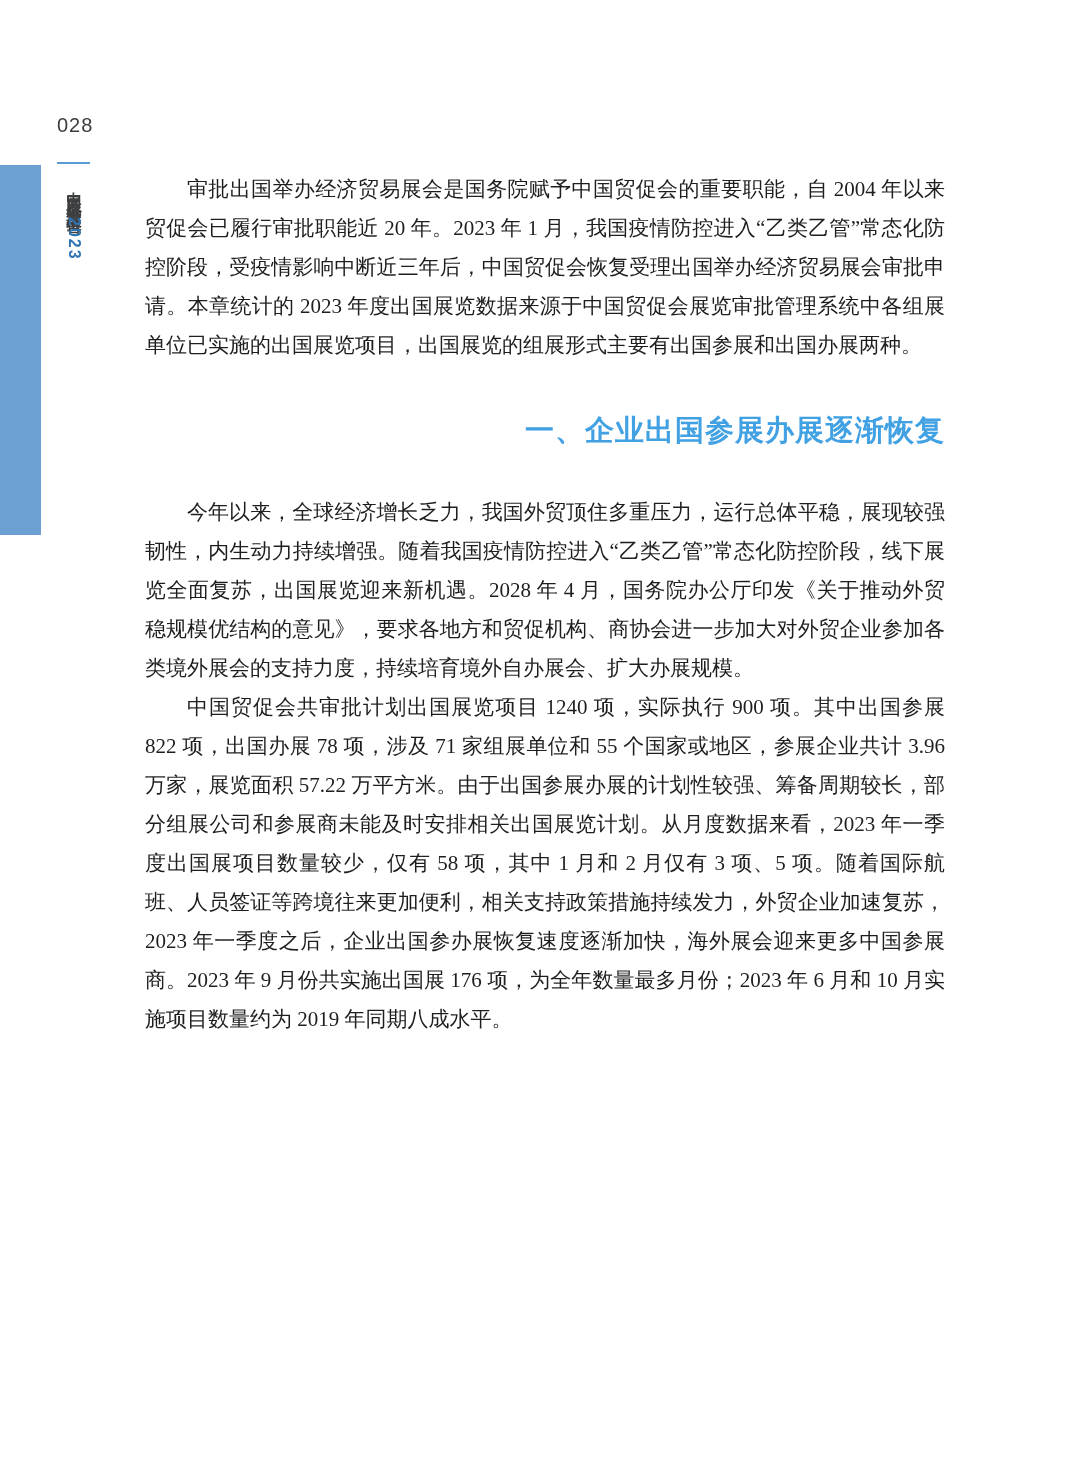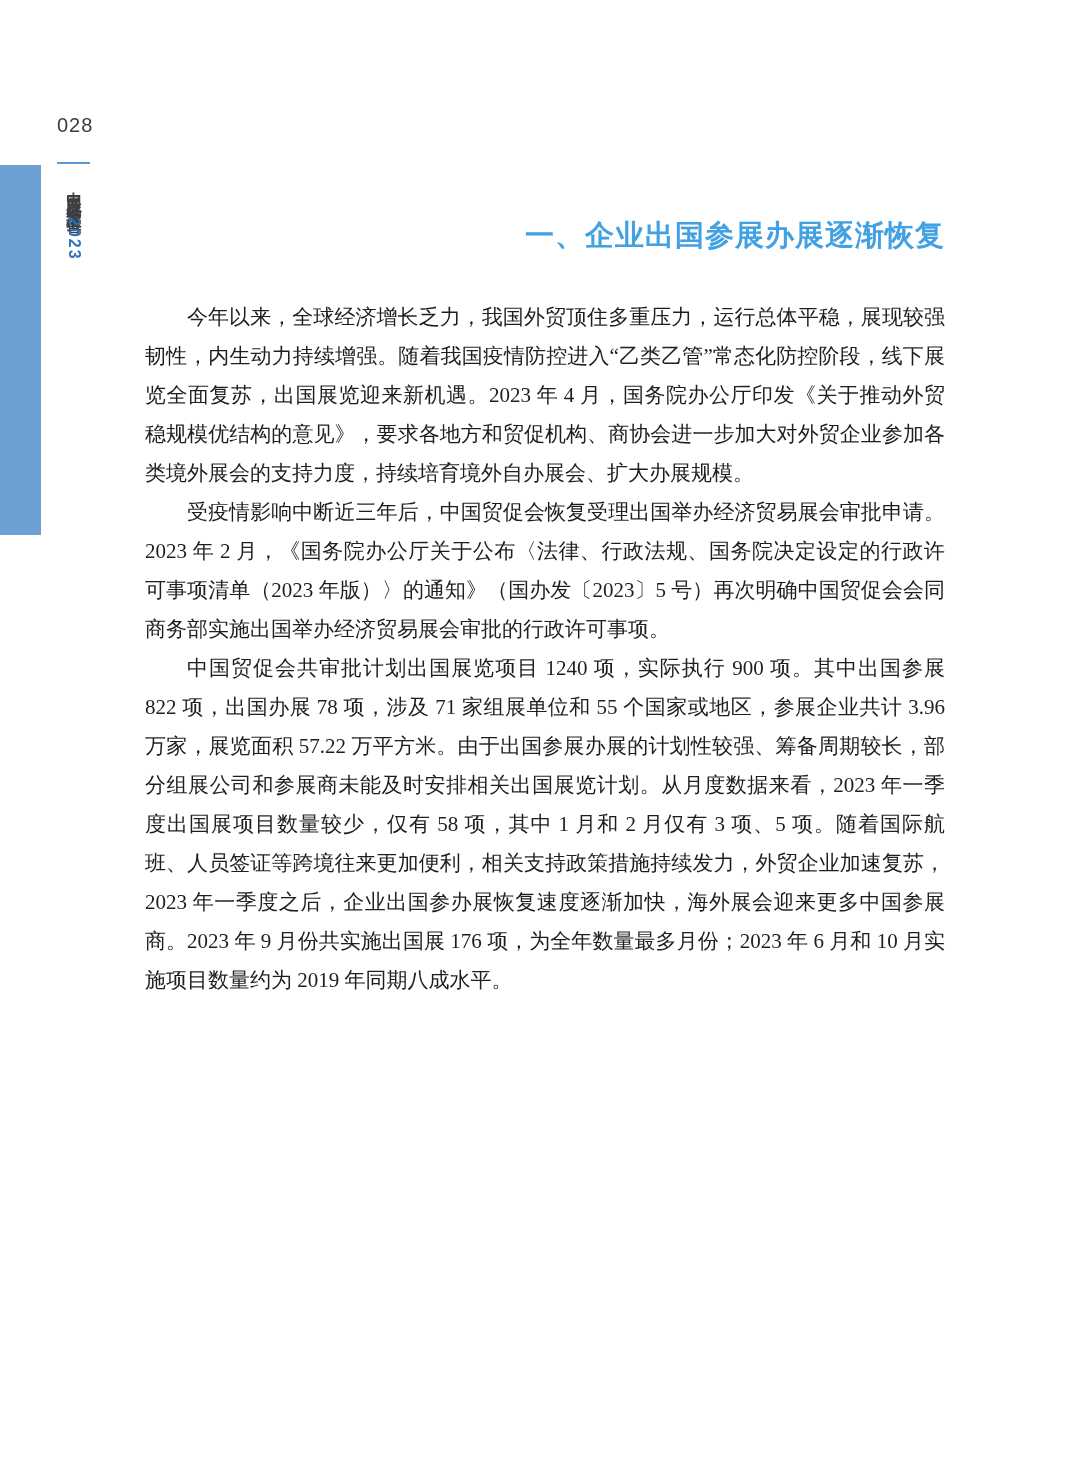--- a/index.html
+++ b/index.html
@@ -102,24 +102,24 @@
   <div class="page-number">028</div>
 
   <div class="side-accent-bar"></div>
 
   <div class="side-divider"></div>
 
   <div class="vertical-title"><span>中国展览经济发展报告</span><span class="year">2023</span></div>
 
   <div class="main-content">
 
+    <p class="body-para">审批出国举办经济贸易展会是国务院赋予中国贸促会的重要职能，自 2004 年以来贸促会已履行审批职能近 20 年。2023 年 1 月，我国疫情防控进入“乙类乙管”常态化防控阶段，受疫情影响中断近三年后，中国贸促会恢复受理出国举办经济贸易展会审批申请。本章统计的 2023 年度出国展览数据来源于中国贸促会展览审批管理系统中各组展单位已实施的出国展览项目，出国展览的组展形式主要有出国参展和出国办展两种。</p>
 
     <h2 class="section-heading">一、企业出国参展办展逐渐恢复</h2>
 
-    <p class="body-para para-after-heading">今年以来，全球经济增长乏力，我国外贸顶住多重压力，运行总体平稳，展现较强韧性，内生动力持续增强。随着我国疫情防控进入“乙类乙管”常态化防控阶段，线下展览全面复苏，出国展览迎来新机遇。2023 年 4 月，国务院办公厅印发《关于推动外贸稳规模优结构的意见》，要求各地方和贸促机构、商协会进一步加大对外贸企业参加各类境外展会的支持力度，持续培育境外自办展会、扩大办展规模。</p>
+    <p class="body-para para-after-heading">今年以来，全球经济增长乏力，我国外贸顶住多重压力，运行总体平稳，展现较强韧性，内生动力持续增强。随着我国疫情防控进入“乙类乙管”常态化防控阶段，线下展览全面复苏，出国展览迎来新机遇。2028 年 4 月，国务院办公厅印发《关于推动外贸稳规模优结构的意见》，要求各地方和贸促机构、商协会进一步加大对外贸企业参加各类境外展会的支持力度，持续培育境外自办展会、扩大办展规模。</p>
 
-    <p class="body-para">受疫情影响中断近三年后，中国贸促会恢复受理出国举办经济贸易展会审批申请。2023 年 2 月，《国务院办公厅关于公布〈法律、行政法规、国务院决定设定的行政许可事项清单（2023 年版）〉的通知》（国办发〔2023〕5 号）再次明确中国贸促会会同商务部实施出国举办经济贸易展会审批的行政许可事项。</p>
 
     <p class="body-para">中国贸促会共审批计划出国展览项目 1240 项，实际执行 900 项。其中出国参展 822 项，出国办展 78 项，涉及 71 家组展单位和 55 个国家或地区，参展企业共计 3.96 万家，展览面积 57.22 万平方米。由于出国参展办展的计划性较强、筹备周期较长，部分组展公司和参展商未能及时安排相关出国展览计划。从月度数据来看，2023 年一季度出国展项目数量较少，仅有 58 项，其中 1 月和 2 月仅有 3 项、5 项。随着国际航班、人员签证等跨境往来更加便利，相关支持政策措施持续发力，外贸企业加速复苏，2023 年一季度之后，企业出国参办展恢复速度逐渐加快，海外展会迎来更多中国参展商。2023 年 9 月份共实施出国展 176 项，为全年数量最多月份；2023 年 6 月和 10 月实施项目数量约为 2019 年同期八成水平。</p>
 
   </div>
 
 </div>
 
 </body></html>

